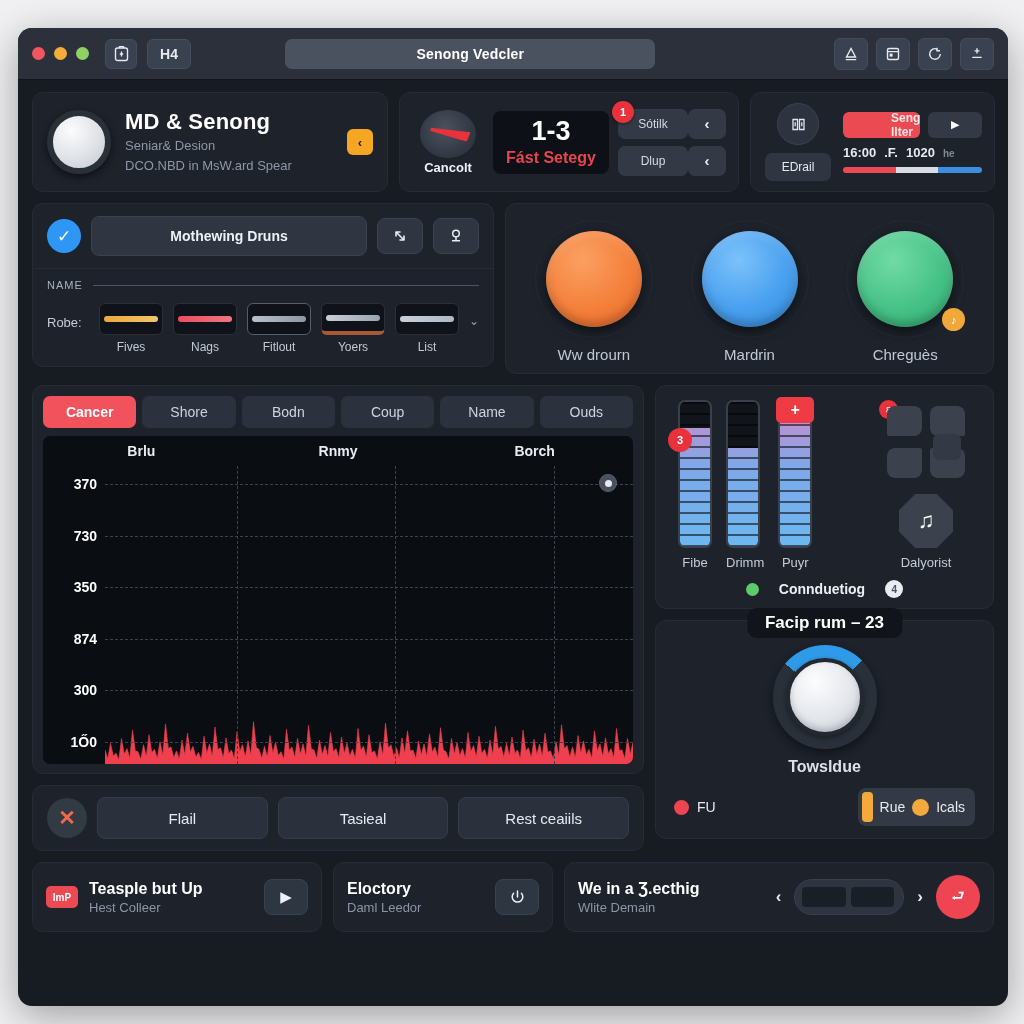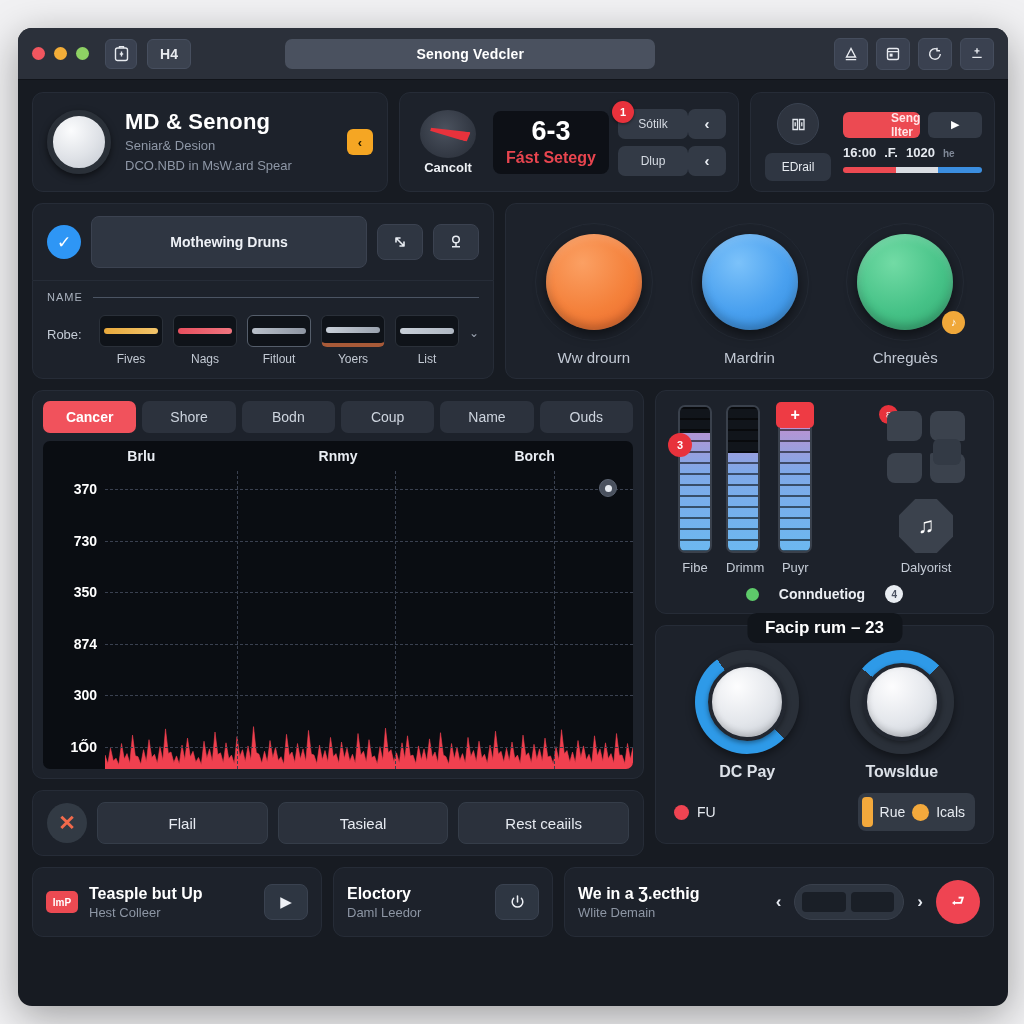--- a/index.html
+++ b/index.html
@@ -159,21 +159,21 @@
     padding: 12px 14px;
     background: #1d222b; border: 1px solid #262c37;
     border-radius: 11px 11px 0 0; border-bottom: none;
   }
   .check-circle {
     width: 34px; height: 34px; border-radius: 50%;
     background: #2e96f5; color: #fff; flex: 0 0 34px;
     display: flex; align-items: center; justify-content: center; font-size: 17px;
   }
   .search-field {
-    flex: 1; height: 52px; border-radius: 8px;
+    flex: 1; height: 40px; border-radius: 8px;
     background: #2f3642; border: 1px solid #3b4250;
     color: #eef1f6; font-size: 14px; font-weight: 600;
     display: flex; align-items: center; justify-content: center;
   }
   .sq-btn {
     flex: 0 0 46px; height: 36px; border-radius: 8px;
     background: #2f3642; border: 1px solid #3b4250; color: #e8ecf2;
     display: flex; align-items: center; justify-content: center;
   }
   .list-block {
@@ -470,21 +470,21 @@
         </div>
         <div class="hero-chip">‹</div>
       </div>
 
       <div class="panel gauge-card">
         <div class="gauge-wrap">
           <div class="gauge"></div>
           <div class="gauge-label">Cancolt</div>
         </div>
         <div class="score-box">
-          <div class="score-num">6-3</div>
+          <div class="score-num">1-3</div>
           <div class="score-sub">Fást Setegy</div>
         </div>
         <div class="gcol">
           <div class="badge" style="left:-6px;top:-8px">1</div>
           <div class="grow">
             <div class="gpill">Sótilk</div>
             <div class="gchev">‹</div>
           </div>
           <div class="grow">
             <div class="gpill">Dlup</div>
@@ -706,26 +706,20 @@
             <span class="status-dot"></span>
             <span class="status-txt">Connduetiog</span>
             <span class="status-chip">4</span>
           </div>
         </div>
 
         <div class="panel knobs">
           <div class="knobs-title">Facip rum – 23</div>
           <div class="knob-row">
             <div class="knob-item">
-              <div class="knob-ring">
-                <div class="knob-face"></div>
-              </div>
-              <div class="knob-cap">DC Pay</div>
-            </div>
-            <div class="knob-item">
               <div class="knob-ring two">
                 <div class="knob-face"></div>
               </div>
               <div class="knob-cap">Towsldue</div>
             </div>
           </div>
           <div class="knob-foot">
             <div class="foot-left">
               <span class="foot-dot"></span>
               <span class="foot-txt">FU</span>

